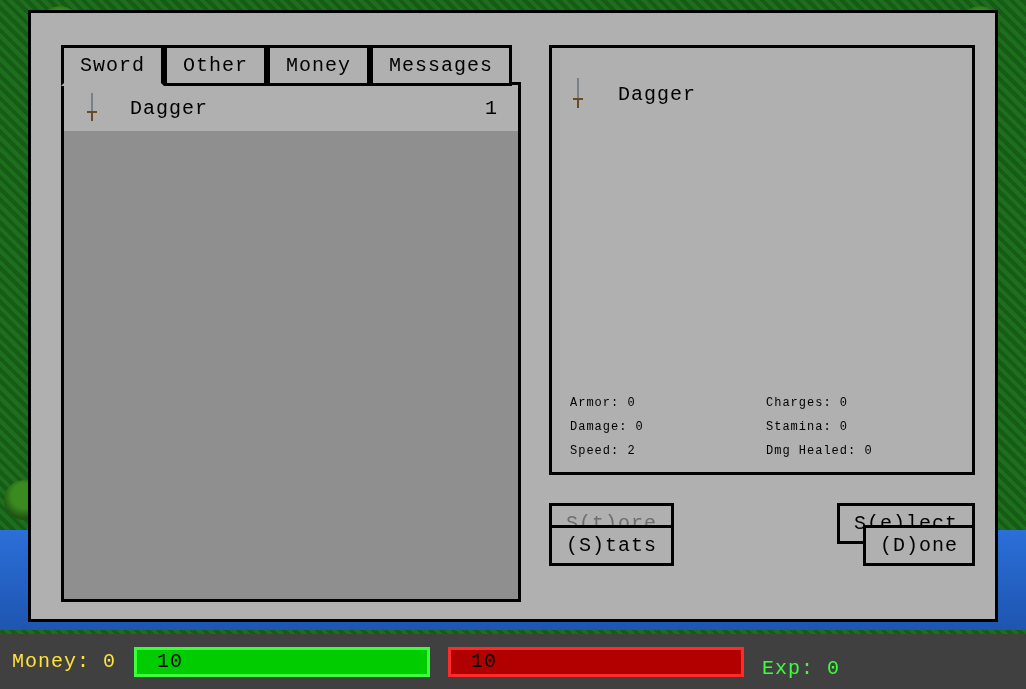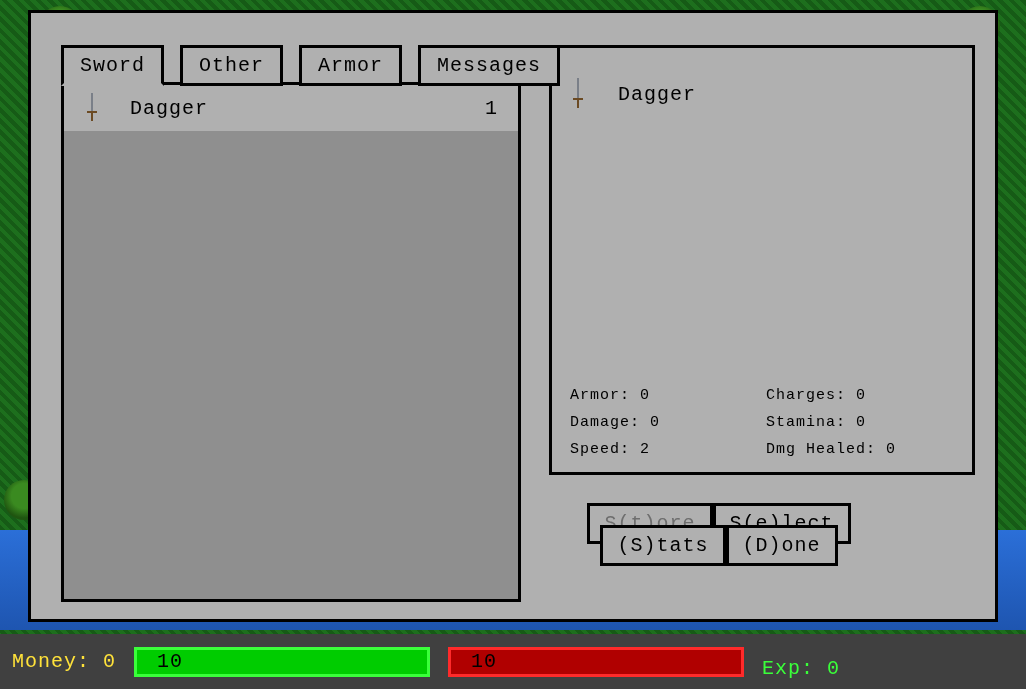--- a/index.html
+++ b/index.html
@@ -40,21 +40,21 @@
     width: 970px;
     height: 612px;
     background: #b0b0b0;
     border: 3px solid #000;
   }
   .tabs {
     position: absolute;
     top: 32px;
     left: 30px;
     display: flex;
-    gap: 16px;
+    gap: 0;
   }
   .tab {
     background: #b0b0b0;
     border: 3px solid #000;
     padding: 6px 16px;
     color: #000;
     cursor: pointer;
     position: relative;
     z-index: 5;
   }
@@ -98,28 +98,28 @@
     align-items: center;
     gap: 18px;
   }
   .detail-header .icon-slot { width: 30px; }
   .detail-body { flex: 1; }
   .stats-grid {
     display: grid;
     grid-template-columns: 1fr 1fr;
     row-gap: 10px;
     column-gap: 8px;
-    font-size: 15px;
+    font-size: 12px;
   }
   .btn-row {
     position: absolute;
     left: 518px;
-    width: 340px;
-    display: flex;
-    justify-content: center;
+    width: 426px;
+    display: flex;
+    justify-content: space-between;
   }
   .btn-row.r1 { top: 490px; }
   .btn-row.r2 { top: 512px; }
   .btn {
     border: 3px solid #000;
     background: #b0b0b0;
     padding: 6px 14px;
     min-width: 110px;
     text-align: center;
     cursor: pointer;
@@ -160,21 +160,21 @@
 <div class="world-water"></div>
 <div class="tree" style="top:6px;left:40px"></div>
 <div class="tree" style="top:6px;left:960px"></div>
 <div class="tree" style="top:480px;left:4px"></div>
 
 <div class="window">
 
   <div class="tabs">
     <div class="tab active">Sword</div>
     <div class="tab">Other</div>
-    <div class="tab">Armor</div>
+    <div class="tab">Money</div>
     <div class="tab">Messages</div>
   </div>
 
   <div class="list-panel">
     <div class="list-row">
       <span class="icon-slot">
         <svg class="sword-svg" width="16" height="30" viewBox="0 0 16 30">
           <rect x="7" y="0" width="2" height="18" fill="#7a7f88"></rect>
           <rect x="3" y="18" width="10" height="2" fill="#6b4a23"></rect>
           <rect x="7" y="20" width="2" height="8" fill="#6b4a23"></rect>

